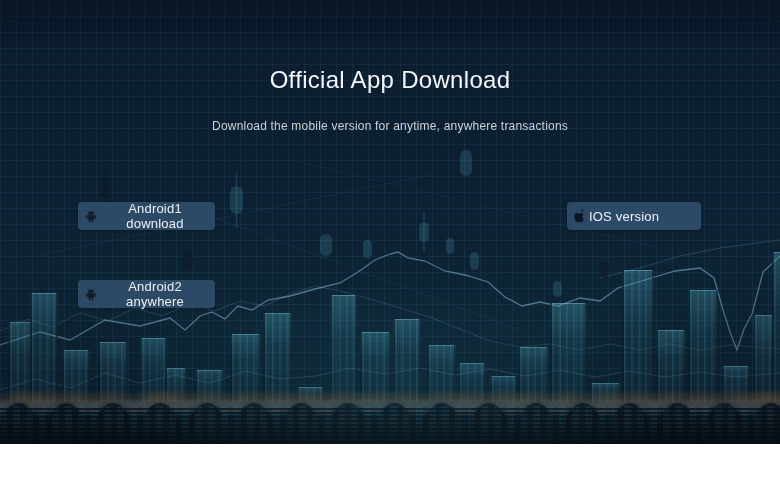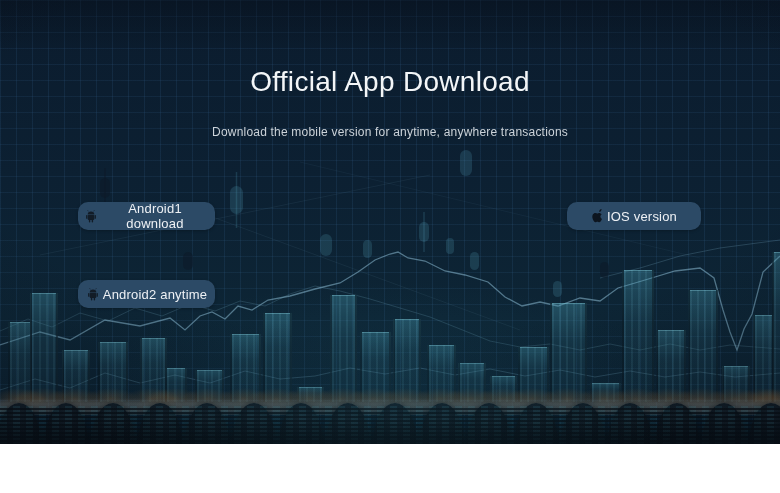--- a/index.html
+++ b/index.html
@@ -41,26 +41,26 @@
   .bottom-fade{position:absolute;left:0;right:0;bottom:0;height:22px;
     background:linear-gradient(180deg, rgba(5,11,15,0) 0%, rgba(5,11,15,0.85) 100%);}
 
   .vignette{position:absolute;inset:0;pointer-events:none;
     background:
       radial-gradient(55% 38% at 50% 90%, rgba(34,104,126,0.16), rgba(0,0,0,0) 70%),
       radial-gradient(120% 95% at 50% 32%, rgba(0,0,0,0) 45%, rgba(7,14,25,0.38) 82%, rgba(4,9,17,0.62) 100%),
       linear-gradient(180deg, rgba(6,13,23,0.45) 0%, rgba(6,13,23,0) 12%);}
 
   .title{position:absolute;left:0;right:0;top:66px;margin:0;text-align:center;
-    font-size:28px;font-weight:500;letter-spacing:.3px;color:#f3f6f8;}
-  .subtitle{position:absolute;left:0;right:0;top:117px;margin:8px;text-align:center;
+    font-size:24px;font-weight:500;letter-spacing:.3px;color:#f3f6f8;}
+  .subtitle{position:absolute;left:0;right:0;top:117px;margin:2px;text-align:center;
     font-size:12px;font-weight:400;letter-spacing:.2px;color:#ccd3d9;}
 
-  .dl-btn{position:absolute;height:28px;display:flex;align-items:center;justify-content:center;
-    gap:3px;background:#2c4a66;border:none;border-radius:10px;cursor:pointer;
+  .dl-btn{position:absolute;height:28px;display:flex;align-items:center;justify-content:flex-start;
+    gap:3px;background:#2c4a66;border:none;border-radius:4px;cursor:pointer;
     color:#eef1f5;font-family:"Liberation Sans",sans-serif;font-size:13px;letter-spacing:.2px;
     box-shadow:0 1px 3px rgba(0,0,0,0.25);}
   .dl-btn svg{flex:0 0 auto;}
   .btn-android1{left:78px;top:202px;width:137px;}
   .btn-ios{left:567px;top:202px;width:134px;}
   .btn-android2{left:78px;top:280px;width:137px;}
 
   .footer-white{width:780px;height:49px;background:#ffffff;}
 </style>
 </head>
@@ -203,17 +203,17 @@
   <button class="dl-btn btn-android2">
     <svg width="14" height="15" viewBox="0 0 24 24" fill="#121c27">
       <path d="M7.2 3.6 5.8 1.4l.7-.4 1.4 2.2zM16.8 3.6l1.4-2.2-.7-.4-1.4 2.2z"></path>
       <path d="M6.3 8.6a5.7 5.3 0 0 1 11.4 0z"></path>
       <rect x="6.3" y="9.4" width="11.4" height="8.4" rx="1.4"></rect>
       <rect x="3.6" y="9.4" width="2.1" height="6.4" rx="1"></rect>
       <rect x="18.3" y="9.4" width="2.1" height="6.4" rx="1"></rect>
       <rect x="8.4" y="17.6" width="2.4" height="4.6" rx="1.1"></rect>
       <rect x="13.2" y="17.6" width="2.4" height="4.6" rx="1.1"></rect>
     </svg>
-    <span>Android2 anytime</span>
+    <span>Android2 anywhere</span>
   </button>
 </div>
 
 <div class="footer-white"></div>
 
 </body></html>

